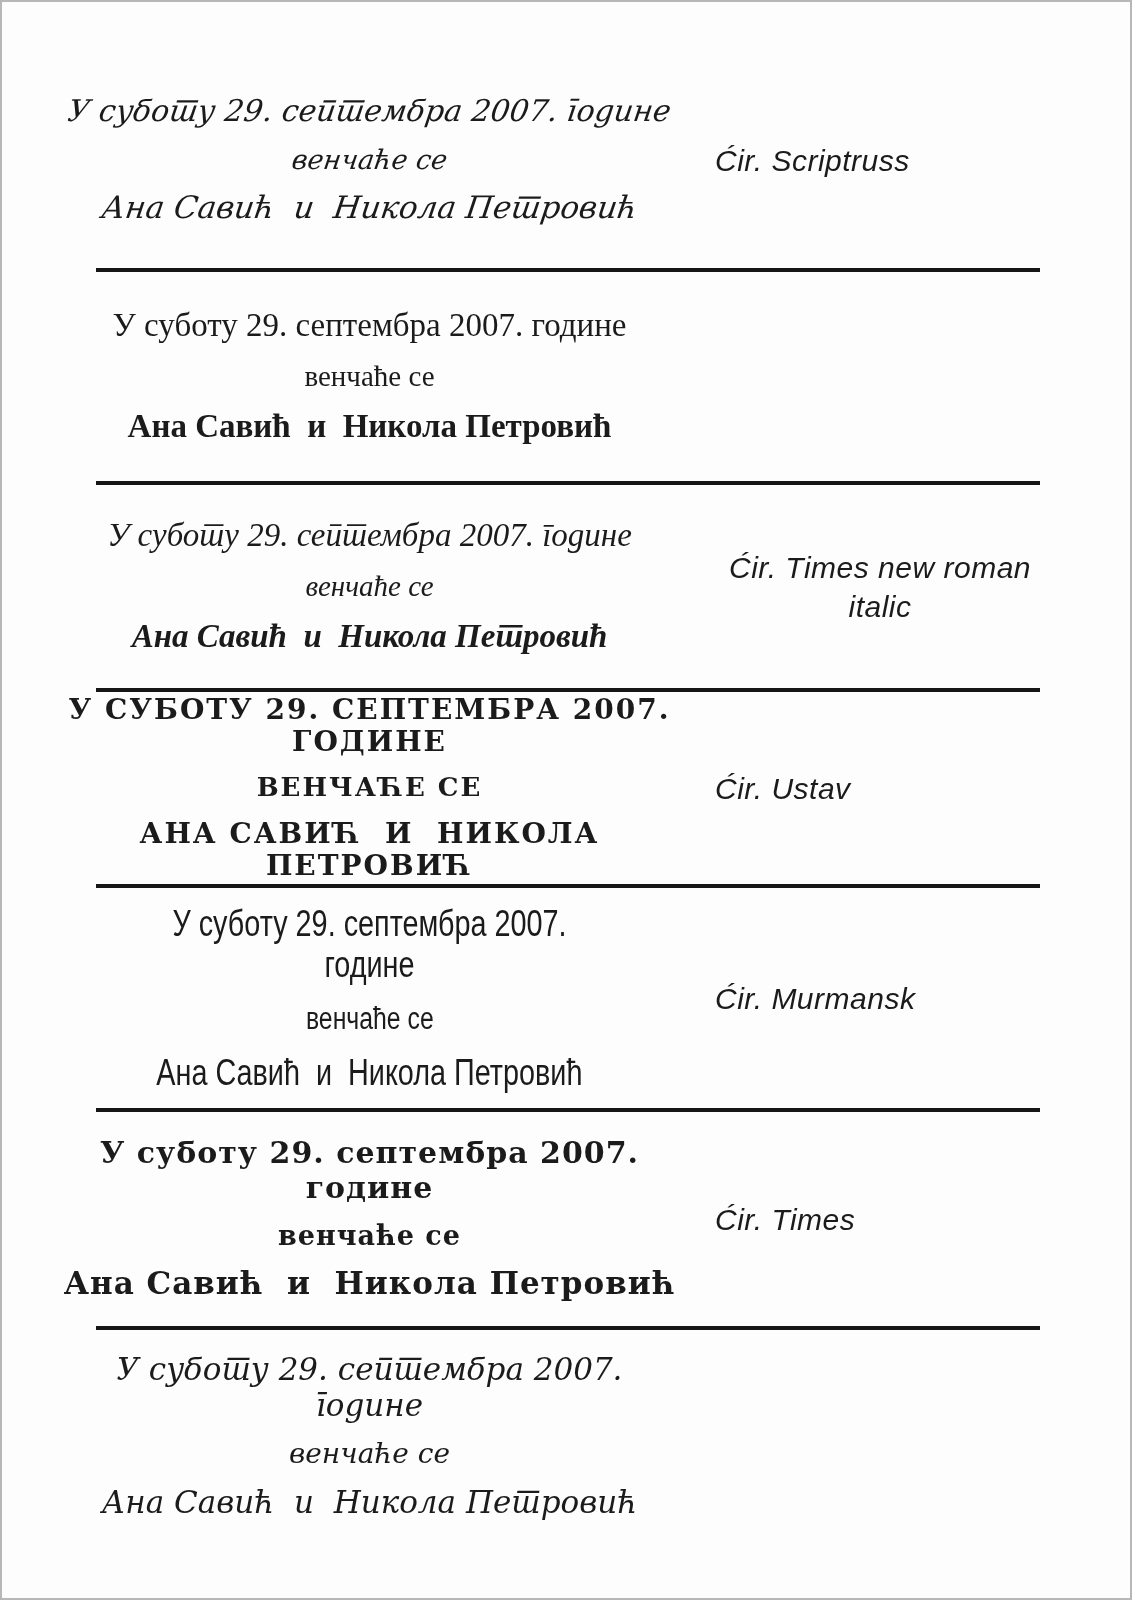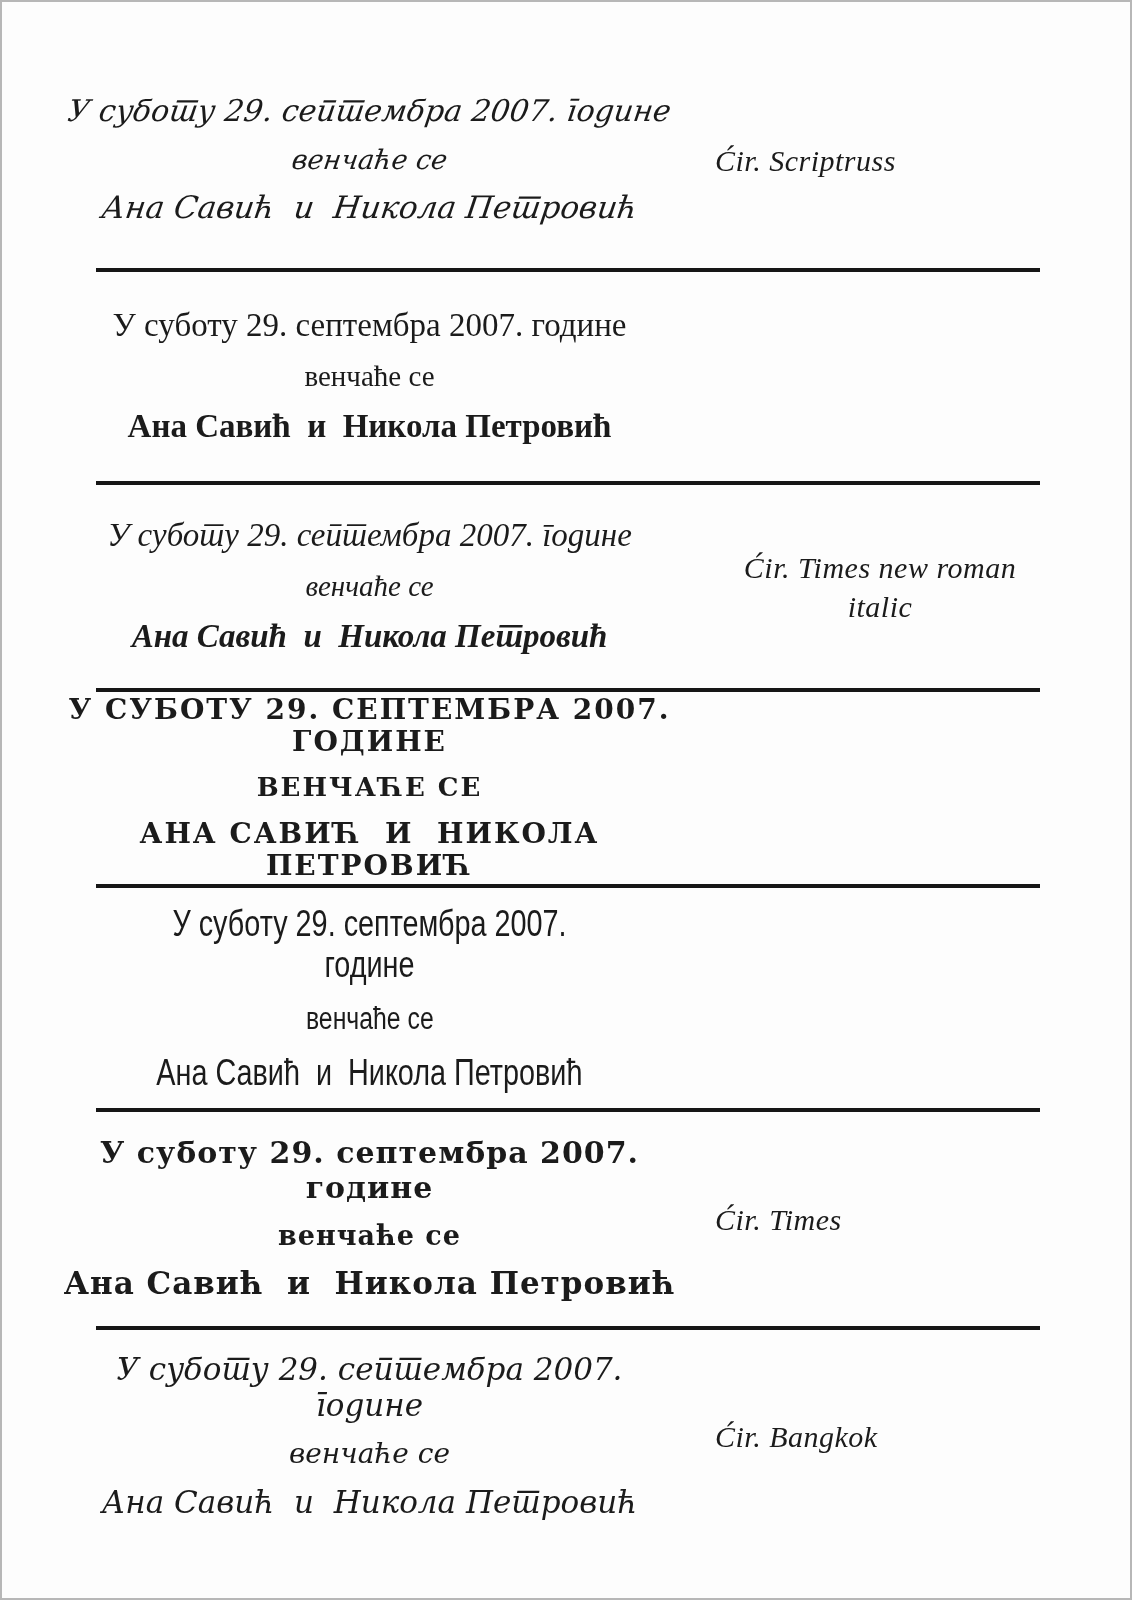--- a/index.html
+++ b/index.html
@@ -46,21 +46,21 @@
 
   .label-block {
     flex: 1;
     display: flex;
     align-items: center;
     justify-content: flex-start;
     padding-left: 38px;
     padding-right: 20px;
   }
   .font-label {
-    font-family: Liberation Serif, serif;
+    font-family: Liberation Sans, sans-serif;
     font-style: italic;
     font-size: 30px;
     letter-spacing: 0.5px;
     text-align: center;
     line-height: 1.3;
     max-width: 330px;
   }
 
   
   .f-scriptruss .text-block {
@@ -154,30 +154,36 @@
   </section>
 
   <div class="divider"></div>
 
   <section class="row r4 f-ustav">
     <div class="text-block">
       <div class="line l1"><span class="inner">У СУБОТУ 29. СЕПТЕМБРА 2007. ГОДИНЕ</span></div>
       <div class="line l2"><span class="inner">ВЕНЧАЋЕ СЕ</span></div>
       <div class="line l3"><span class="inner">АНА САВИЋ  И  НИКОЛА ПЕТРОВИЋ</span></div>
     </div>
+    <div class="label-block">
+      <div class="font-label">Ćir. Ustav</div>
+    </div>
   </section>
 
   <div class="divider"></div>
 
   <section class="row r5 f-murmansk">
     <div class="text-block">
       <div class="line l1"><span class="inner">У суботу 29. септембра 2007. године</span></div>
       <div class="line l2"><span class="inner">венчаће се</span></div>
       <div class="line l3"><span class="inner">Ана Савић  и  Никола Петровић</span></div>
     </div>
+    <div class="label-block">
+      <div class="font-label">Ćir. Murmansk</div>
+    </div>
   </section>
 
   <div class="divider"></div>
 
   <section class="row r6 f-arabia">
     <div class="text-block">
       <div class="line l1"><span class="inner">У суботу 29. септембра 2007. године</span></div>
       <div class="line l2"><span class="inner">венчаће се</span></div>
       <div class="line l3"><span class="inner">Ана Савић  и  Никола Петровић</span></div>
     </div>
@@ -187,18 +193,15 @@
   </section>
 
   <div class="divider"></div>
 
   <section class="row r7 f-bangkok">
     <div class="text-block">
       <div class="line l1"><span class="inner">У суботу 29. септембра 2007. године</span></div>
       <div class="line l2"><span class="inner">венчаће се</span></div>
       <div class="line l3"><span class="inner">Ана Савић  и  Никола Петровић</span></div>
     </div>
-    <div class="label-block">
-      <div class="font-label">Ćir. Bangkok</div>
-    </div>
   </section>
 
 </div>
 
 </body></html>

